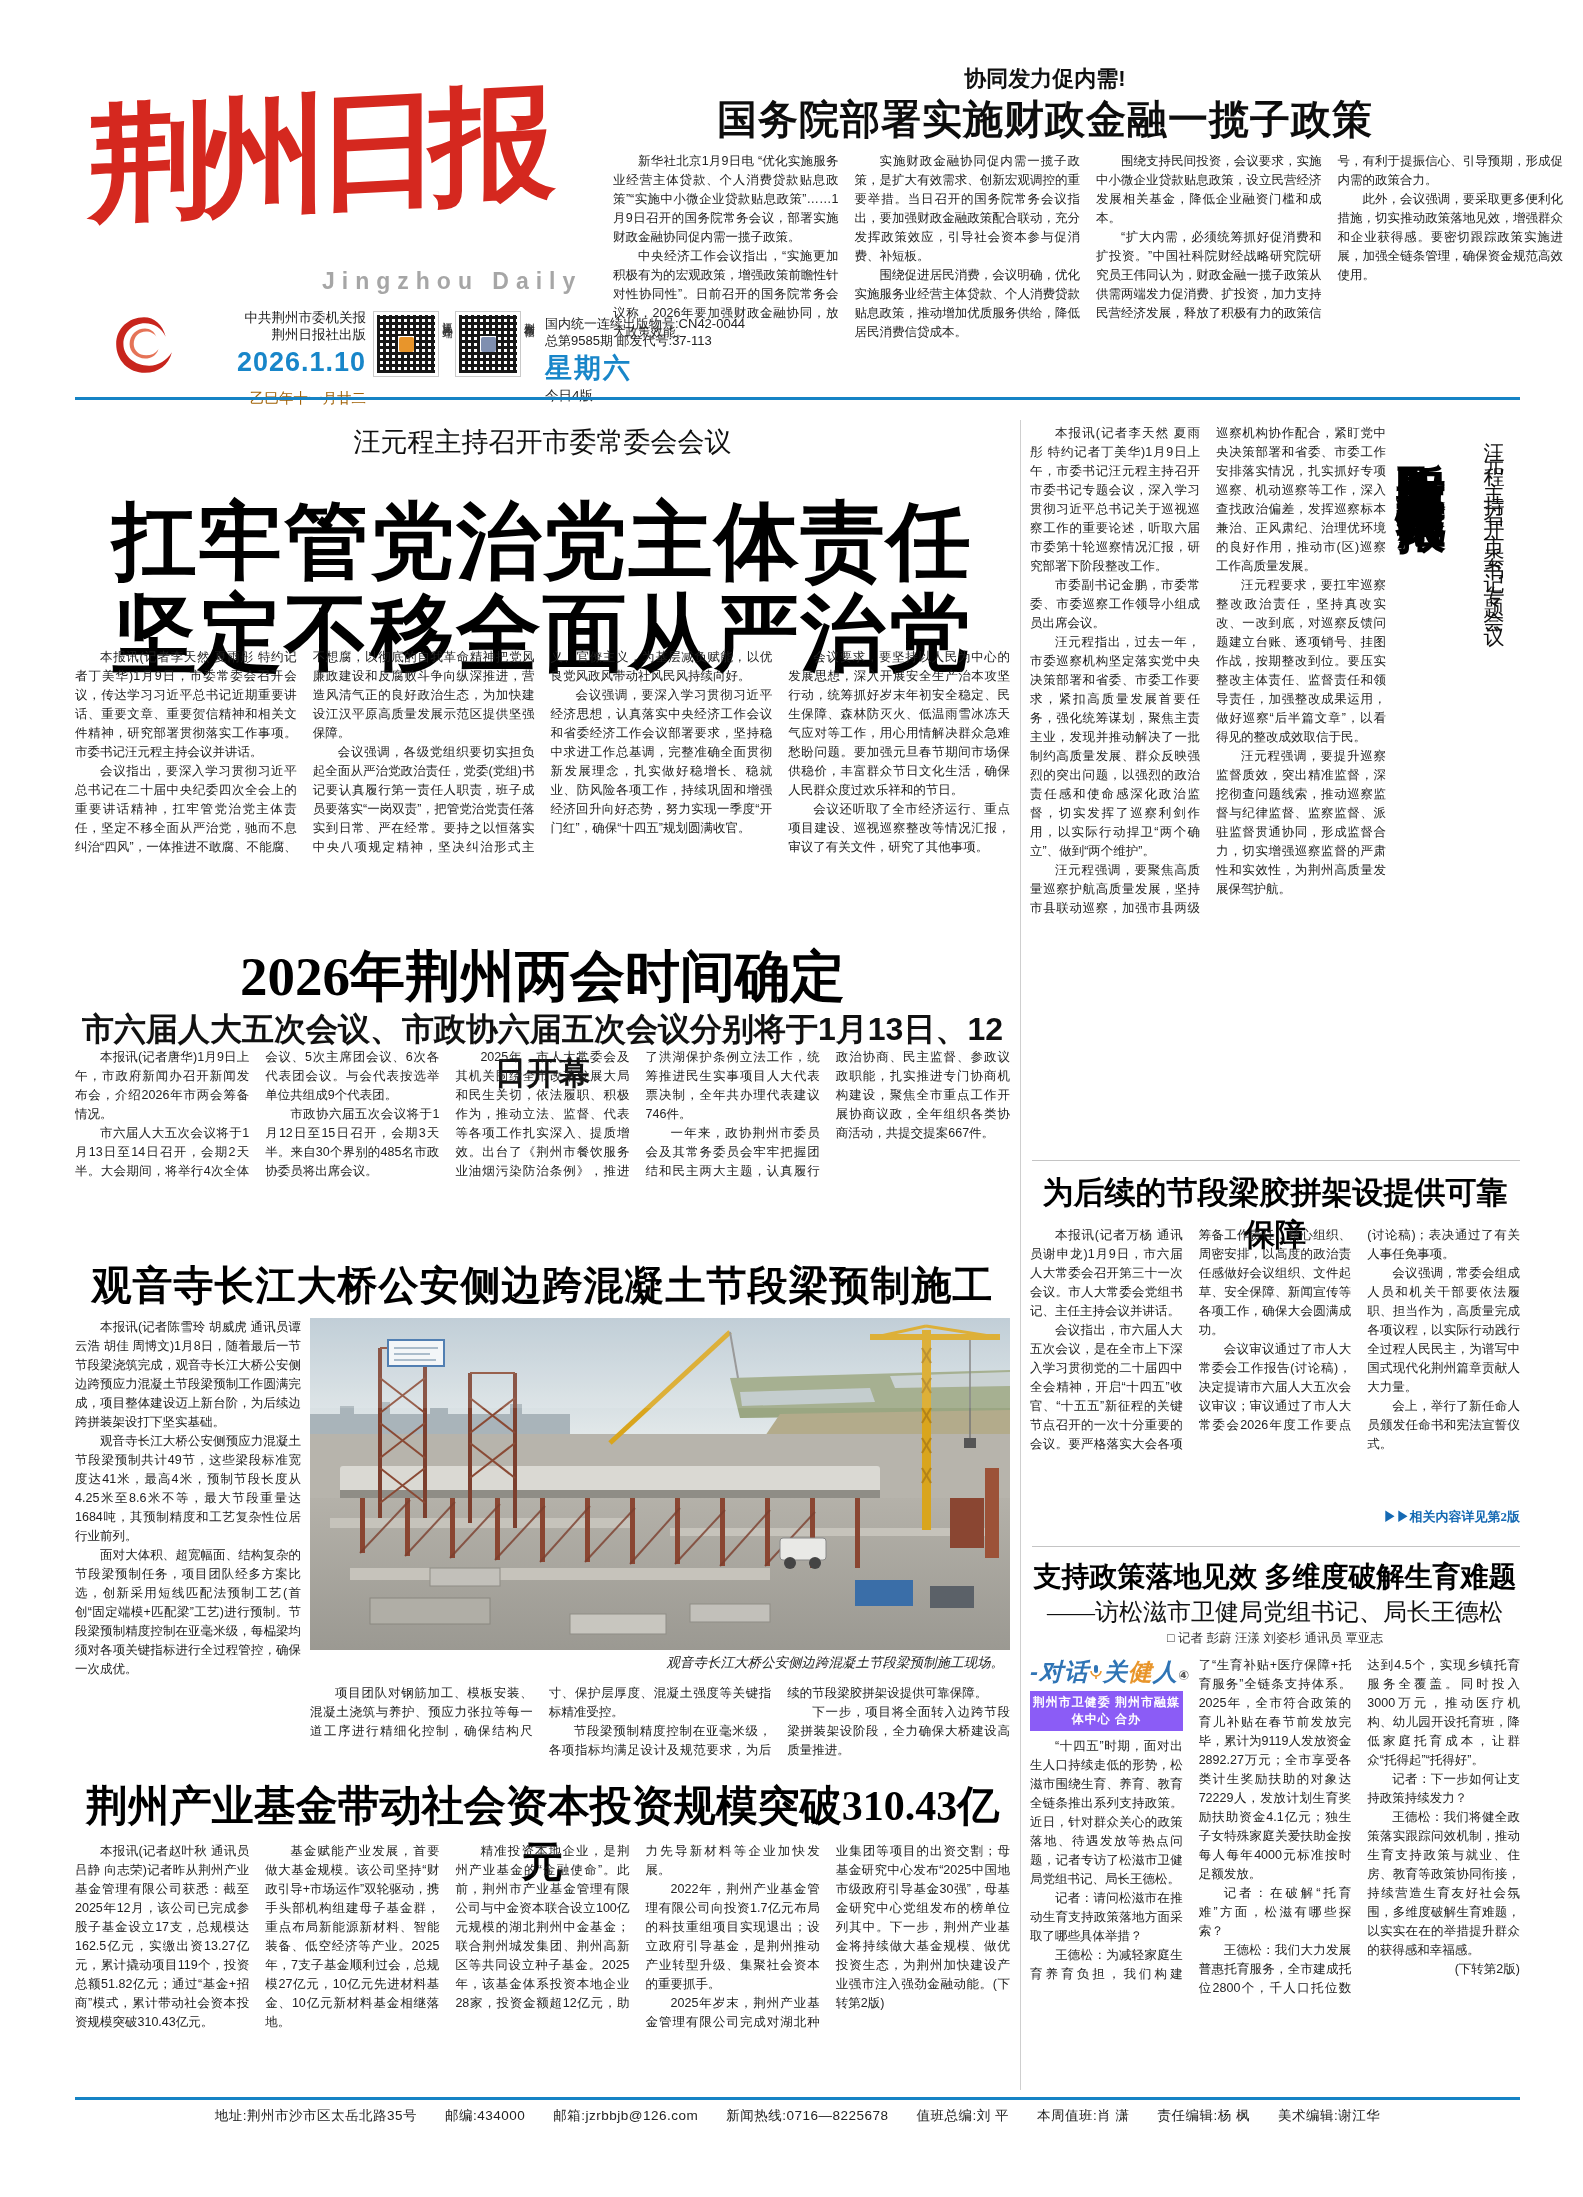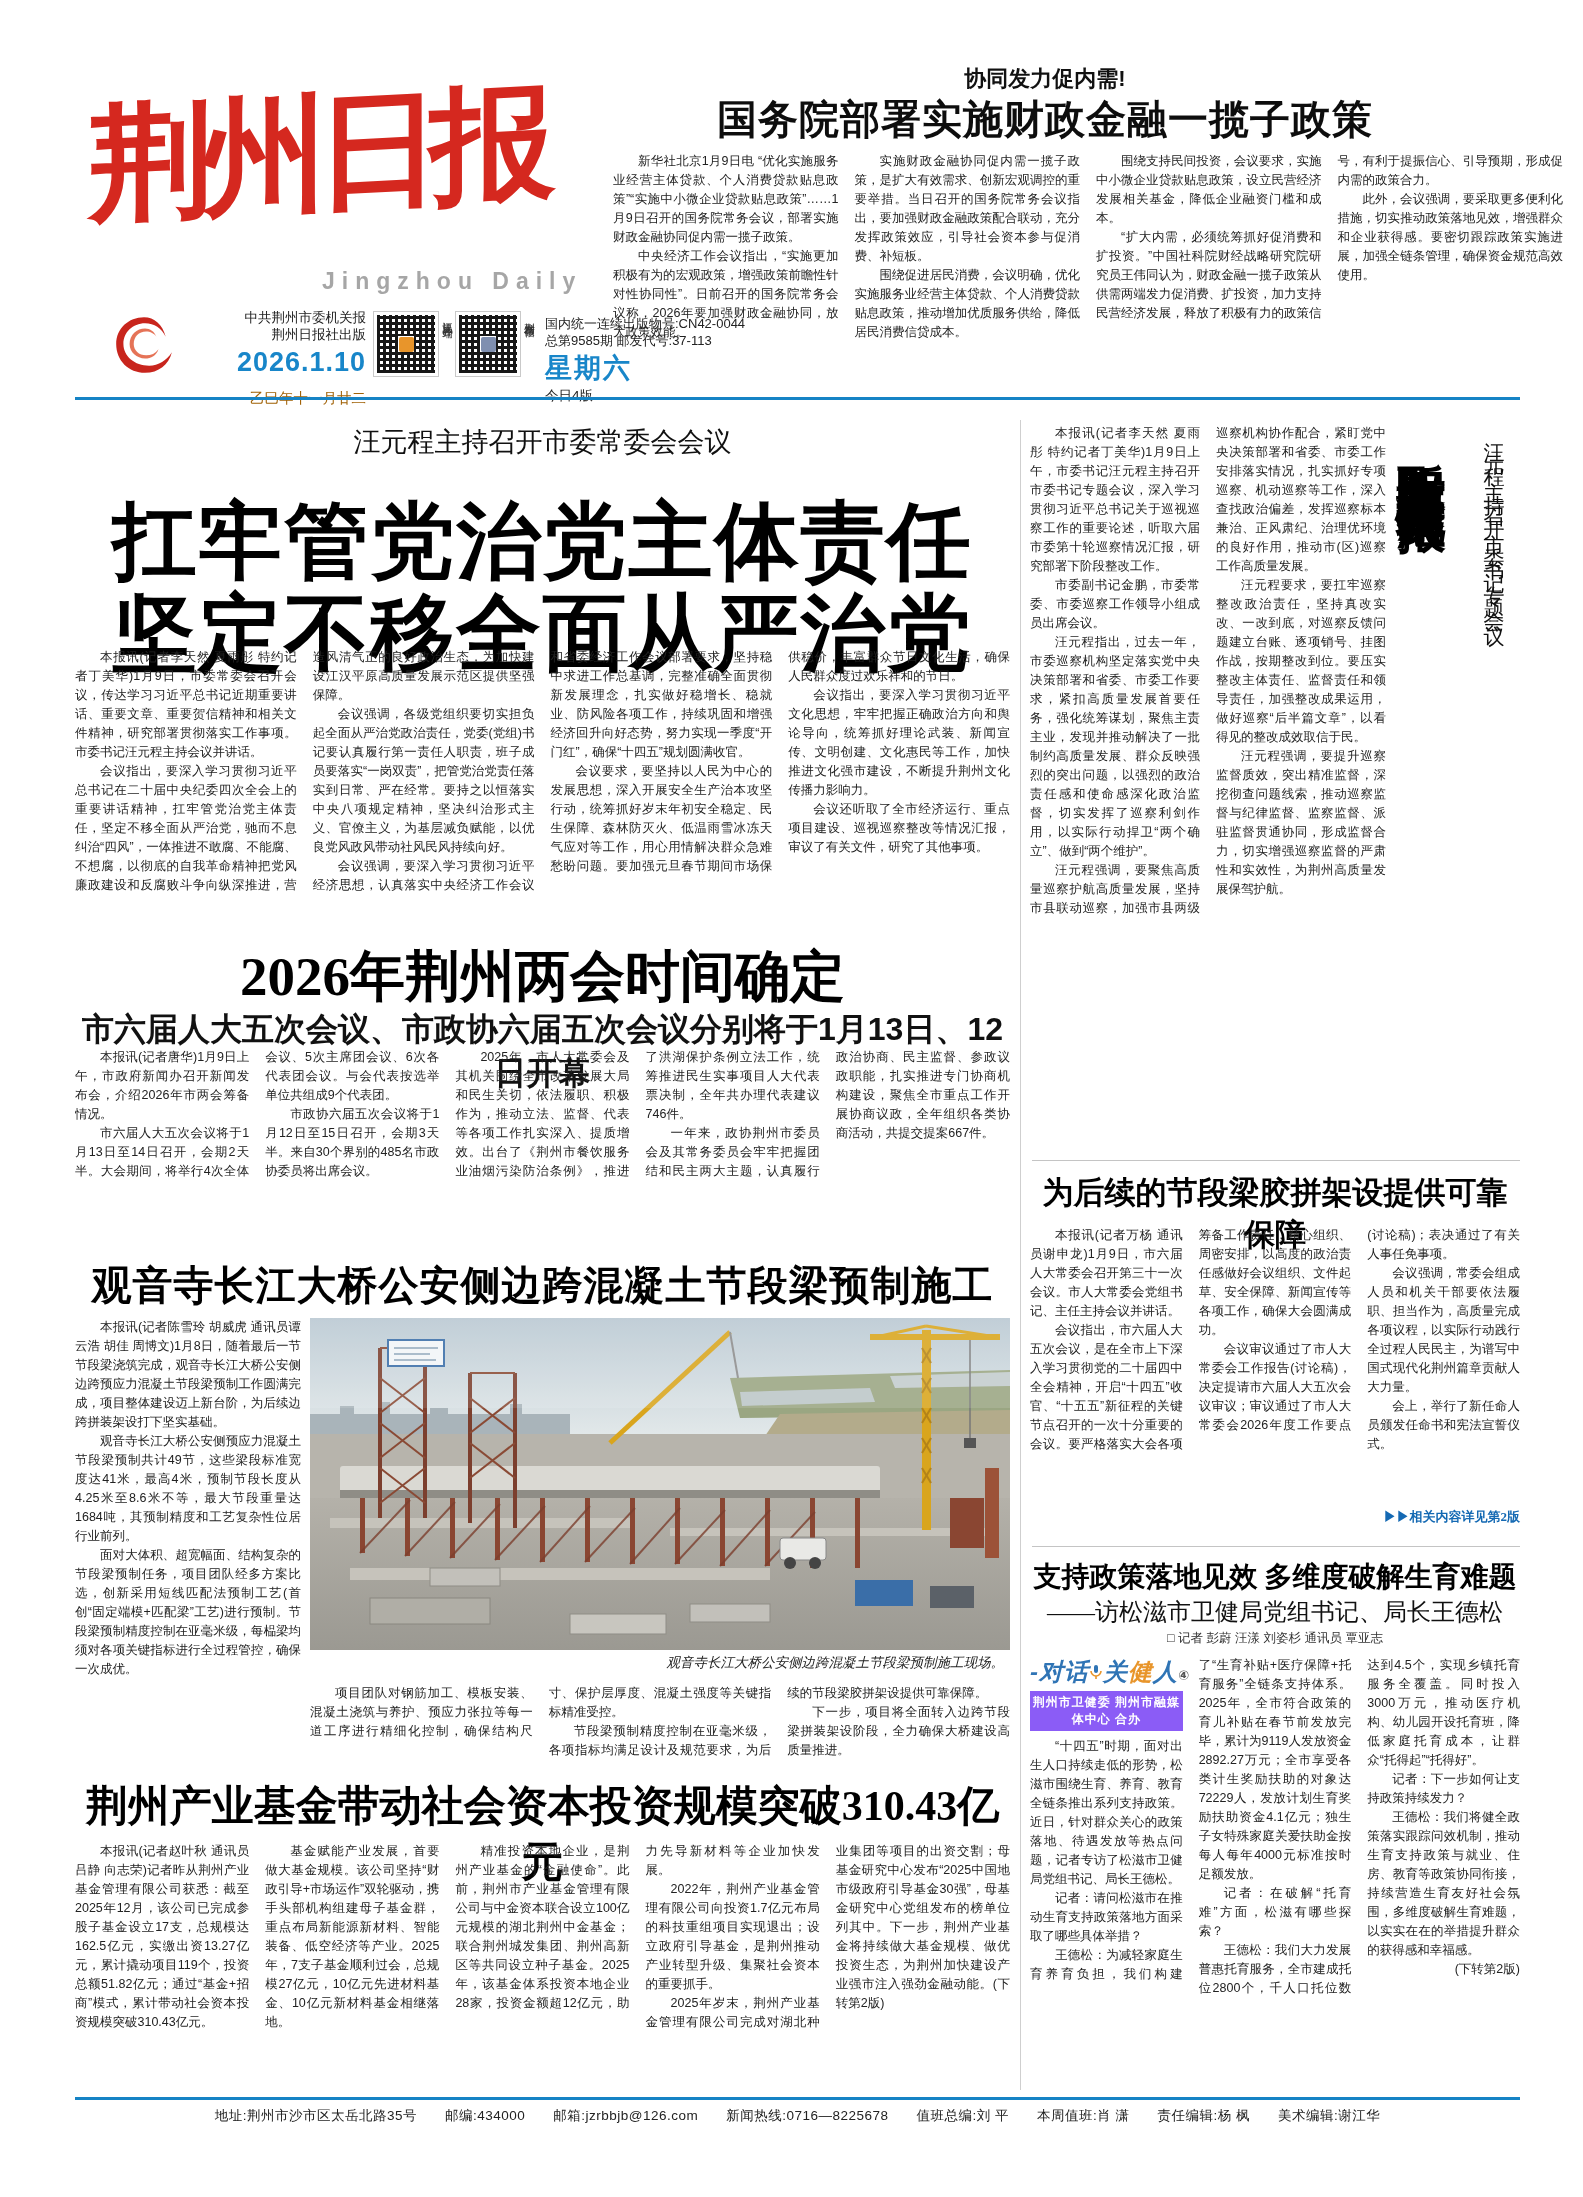--- a/index.html
+++ b/index.html
@@ -179,21 +179,20 @@
   <div class="main-headline">
     <div>扛牢管党治党主体责任</div>
     <div>坚定不移全面从严治党</div>
   </div>
   <div class="main-body cols">
       <p>本报讯(记者李天然 夏雨彤 特约记者丁美华)1月9日，市委常委会召开会议，传达学习习近平总书记近期重要讲话、重要文章、重要贺信精神和相关文件精神，研究部署贯彻落实工作事项。市委书记汪元程主持会议并讲话。</p>
       <p>会议指出，要深入学习贯彻习近平总书记在二十届中央纪委四次全会上的重要讲话精神，扛牢管党治党主体责任，坚定不移全面从严治党，驰而不息纠治“四风”，一体推进不敢腐、不能腐、不想腐，以彻底的自我革命精神把党风廉政建设和反腐败斗争向纵深推进，营造风清气正的良好政治生态，为加快建设江汉平原高质量发展示范区提供坚强保障。</p>
       <p>会议强调，各级党组织要切实担负起全面从严治党政治责任，党委(党组)书记要认真履行第一责任人职责，班子成员要落实“一岗双责”，把管党治党责任落实到日常、严在经常。要持之以恒落实中央八项规定精神，坚决纠治形式主义、官僚主义，为基层减负赋能，以优良党风政风带动社风民风持续向好。</p>
       <p>会议强调，要深入学习贯彻习近平经济思想，认真落实中央经济工作会议和省委经济工作会议部署要求，坚持稳中求进工作总基调，完整准确全面贯彻新发展理念，扎实做好稳增长、稳就业、防风险各项工作，持续巩固和增强经济回升向好态势，努力实现一季度“开门红”，确保“十四五”规划圆满收官。</p>
       <p>会议要求，要坚持以人民为中心的发展思想，深入开展安全生产治本攻坚行动，统筹抓好岁末年初安全稳定、民生保障、森林防灭火、低温雨雪冰冻天气应对等工作，用心用情解决群众急难愁盼问题。要加强元旦春节期间市场保供稳价，丰富群众节日文化生活，确保人民群众度过欢乐祥和的节日。</p>
-      <p>会议指出，要深入学习贯彻习近平文化思想，牢牢把握正确政治方向和舆论导向，统筹抓好理论武装、新闻宣传、文明创建、文化惠民等工作，加快推进文化强市建设，不断提升荆州文化传播力影响力。</p>
       <p>会议还听取了全市经济运行、重点项目建设、巡视巡察整改等情况汇报，审议了有关文件，研究了其他事项。</p>
     </div>
 
   <div class="insp-body cols">
       <p>本报讯(记者李天然 夏雨彤 特约记者丁美华)1月9日上午，市委书记汪元程主持召开市委书记专题会议，深入学习贯彻习近平总书记关于巡视巡察工作的重要论述，听取六届市委第十轮巡察情况汇报，研究部署下阶段整改工作。</p>
       <p>市委副书记金鹏，市委常委、市委巡察工作领导小组成员出席会议。</p>
       <p>汪元程指出，过去一年，市委巡察机构坚定落实党中央决策部署和省委、市委工作要求，紧扣高质量发展首要任务，强化统筹谋划，聚焦主责主业，发现并推动解决了一批制约高质量发展、群众反映强烈的突出问题，以强烈的政治责任感和使命感深化政治监督，切实发挥了巡察利剑作用，以实际行动捍卫“两个确立”、做到“两个维护”。</p>
       <p>汪元程强调，要聚焦高质量巡察护航高质量发展，坚持市县联动巡察，加强市县两级巡察机构协作配合，紧盯党中央决策部署和省委、市委工作安排落实情况，扎实抓好专项巡察、机动巡察等工作，深入查找政治偏差，发挥巡察标本兼治、正风肃纪、治理优环境的良好作用，推动市(区)巡察工作高质量发展。</p>
       <p>汪元程要求，要扛牢巡察整改政治责任，坚持真改实改、一改到底，对巡察反馈问题建立台账、逐项销号、挂图作战，按期整改到位。要压实整改主体责任、监督责任和领导责任，加强整改成果运用，做好巡察“后半篇文章”，以看得见的整改成效取信于民。</p>
       <p>汪元程强调，要提升巡察监督质效，突出精准监督，深挖彻查问题线索，推动巡察监督与纪律监督、监察监督、派驻监督贯通协同，形成监督合力，切实增强巡察监督的严肃性和实效性，为荆州高质量发展保驾护航。</p>

